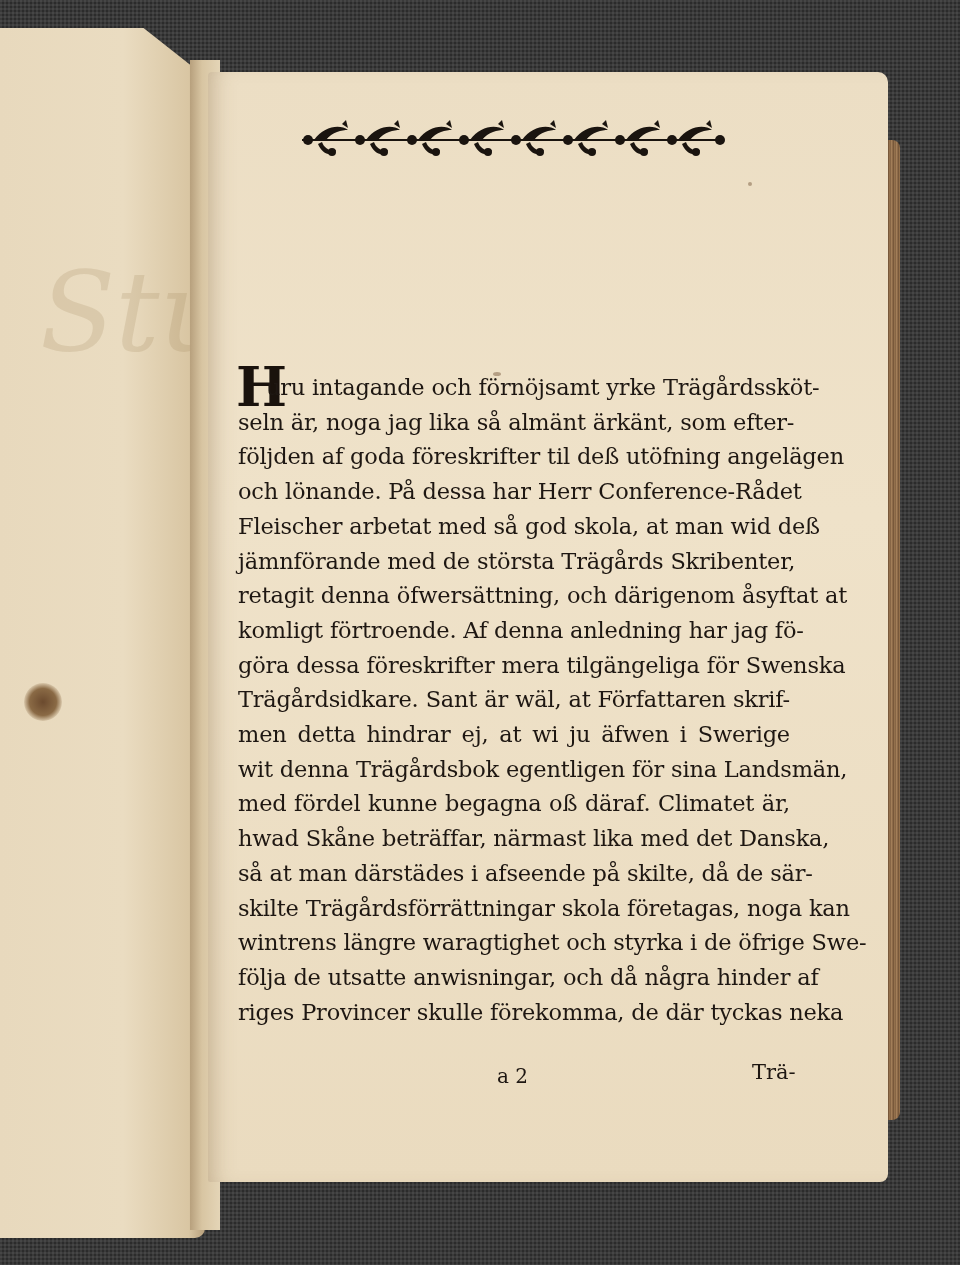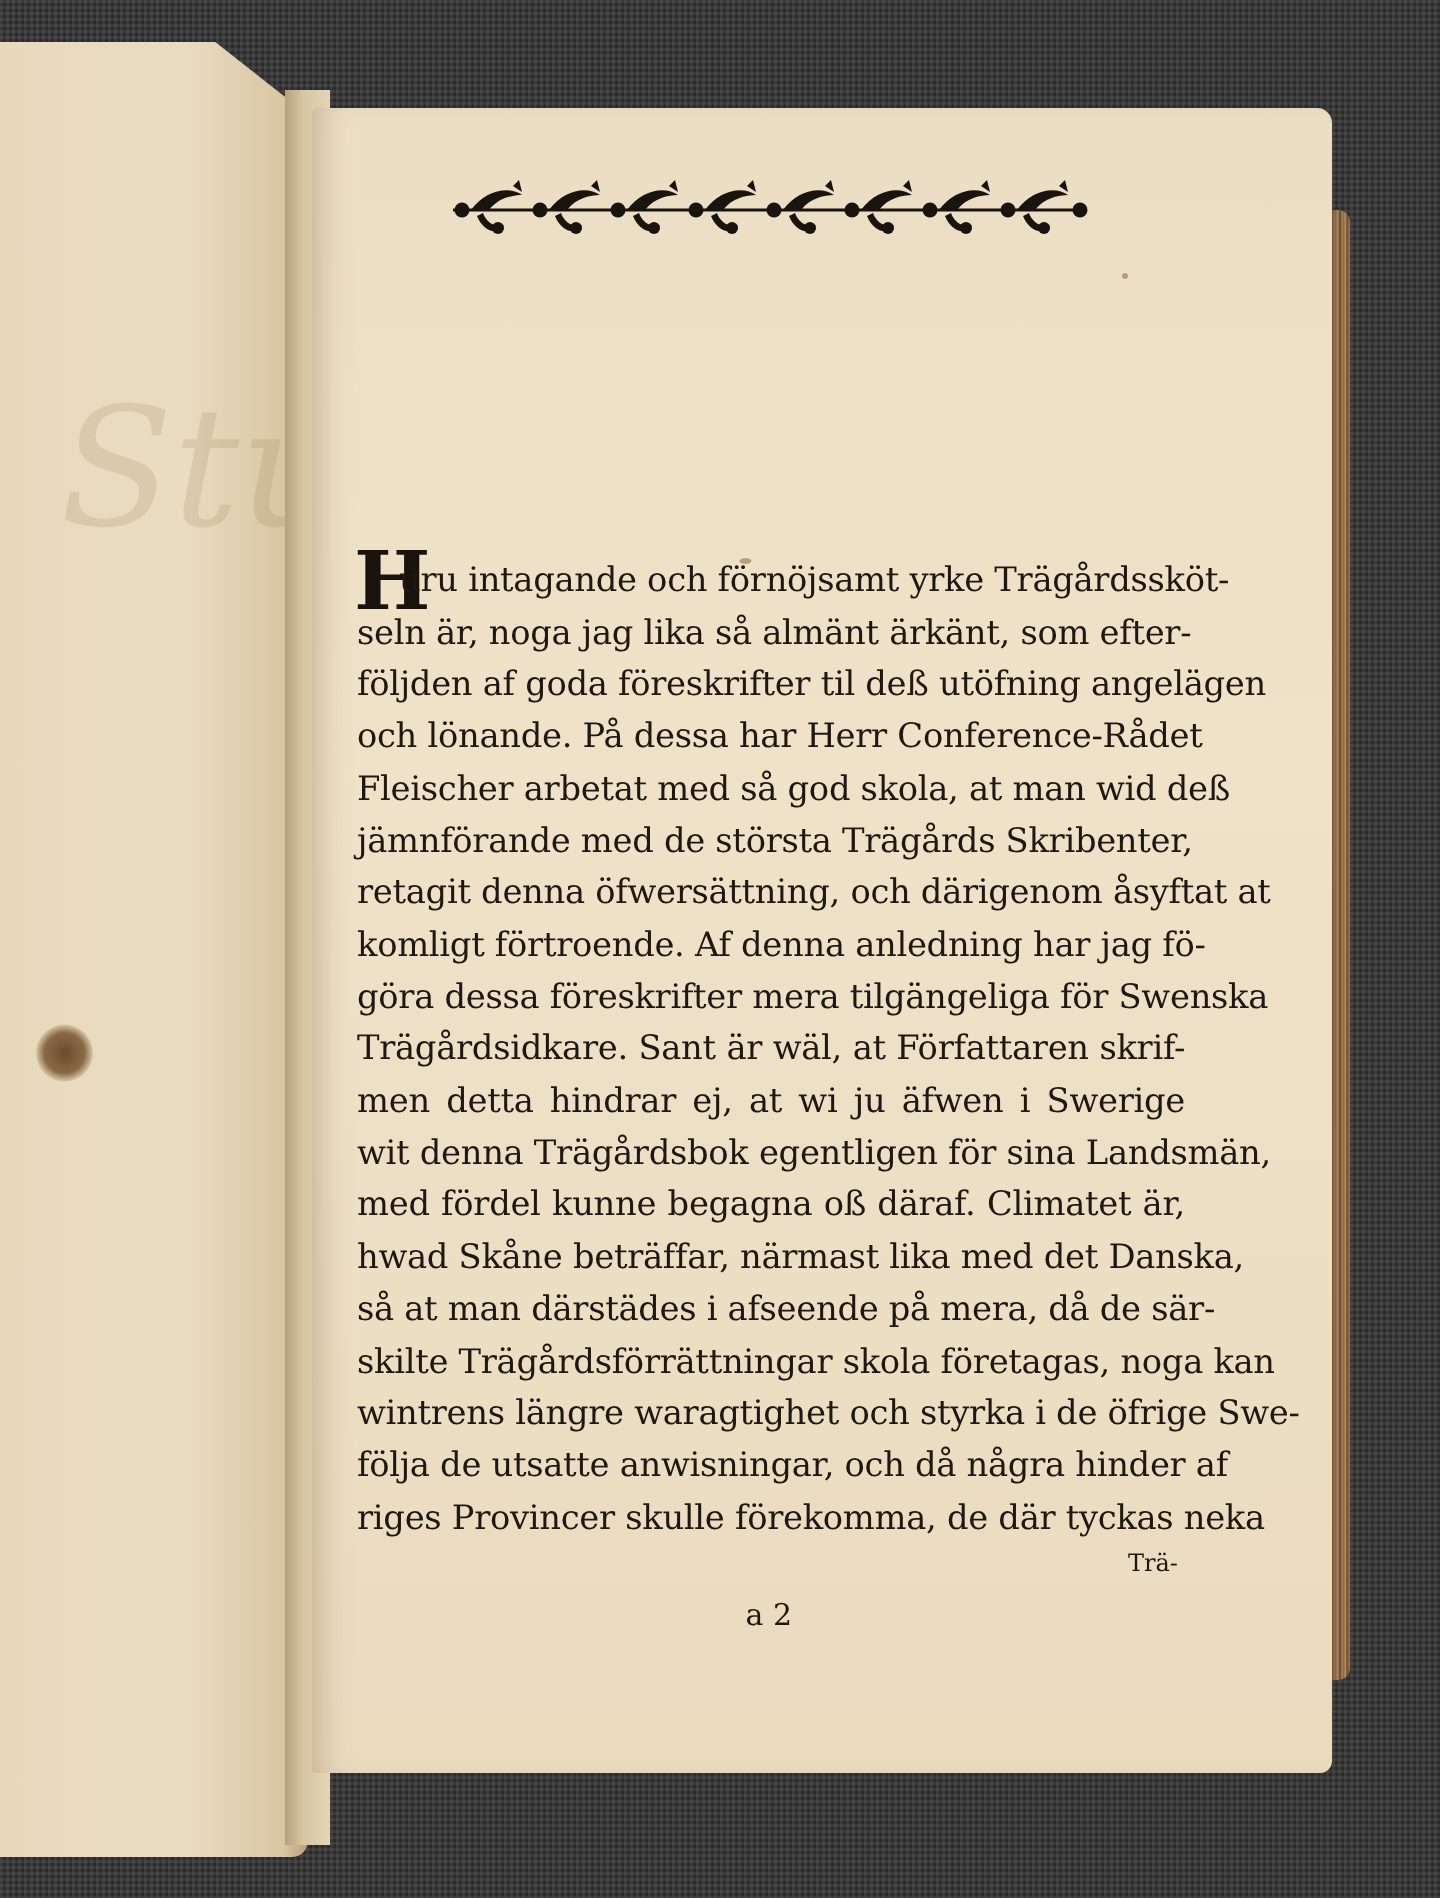--- a/index.html
+++ b/index.html
@@ -57,21 +57,21 @@
     .line span.txt { display: block; width: 100%; text-align: justify; text-align-last: justify; }
     .dropcap {
       position: absolute; left: 236px; top: 360px; font-size: 54px; line-height: 54px;
       color: #1a120c; font-weight: bold; font-family: "DejaVu Serif", serif;
     }
     .first-line { padding-left: 28px; }
     .signature {
       position: absolute; left: 497px; top: 1064px; font-size: 20px; color: #1e1712;
     }
     .catchword {
-      position: absolute; left: 752px; top: 1032px; font-size: 16px; color: #1e1712;
+      position: absolute; left: 752px; top: 1060px; font-size: 21px; color: #1e1712;
     }
     .spot { position: absolute; border-radius: 50%; background: rgba(110,80,50,0.45); }
   </style>
 </head>
 <body>
 
 <div class="left-page">
   <div class="ghost">Stu</div>
   <div class="stain"></div>
 </div>
@@ -143,21 +143,21 @@
   <div class="line">
       <span class="txt">wit denna Trägårdsbok egentligen för sina Landsmän,</span>
     </div>
   <div class="line">
       <span class="txt">med fördel kunne begagna oß däraf.  Climatet är,</span>
     </div>
   <div class="line">
       <span class="txt">hwad Skåne beträffar, närmast lika med det Danska,</span>
     </div>
   <div class="line">
-      <span class="txt">så at man därstädes i afseende på mera, då de sär-</span>
+      <span class="txt">så at man därstädes i afseende på skilte, då de sär-</span>
     </div>
   <div class="line">
       <span class="txt">skilte Trägårdsförrättningar skola företagas, noga kan</span>
     </div>
   <div class="line">
       <span class="txt">wintrens längre waragtighet och styrka i de öfrige Swe-</span>
     </div>
   <div class="line">
       <span class="txt">följa de utsatte anwisningar, och då några hinder af</span>
     </div>

